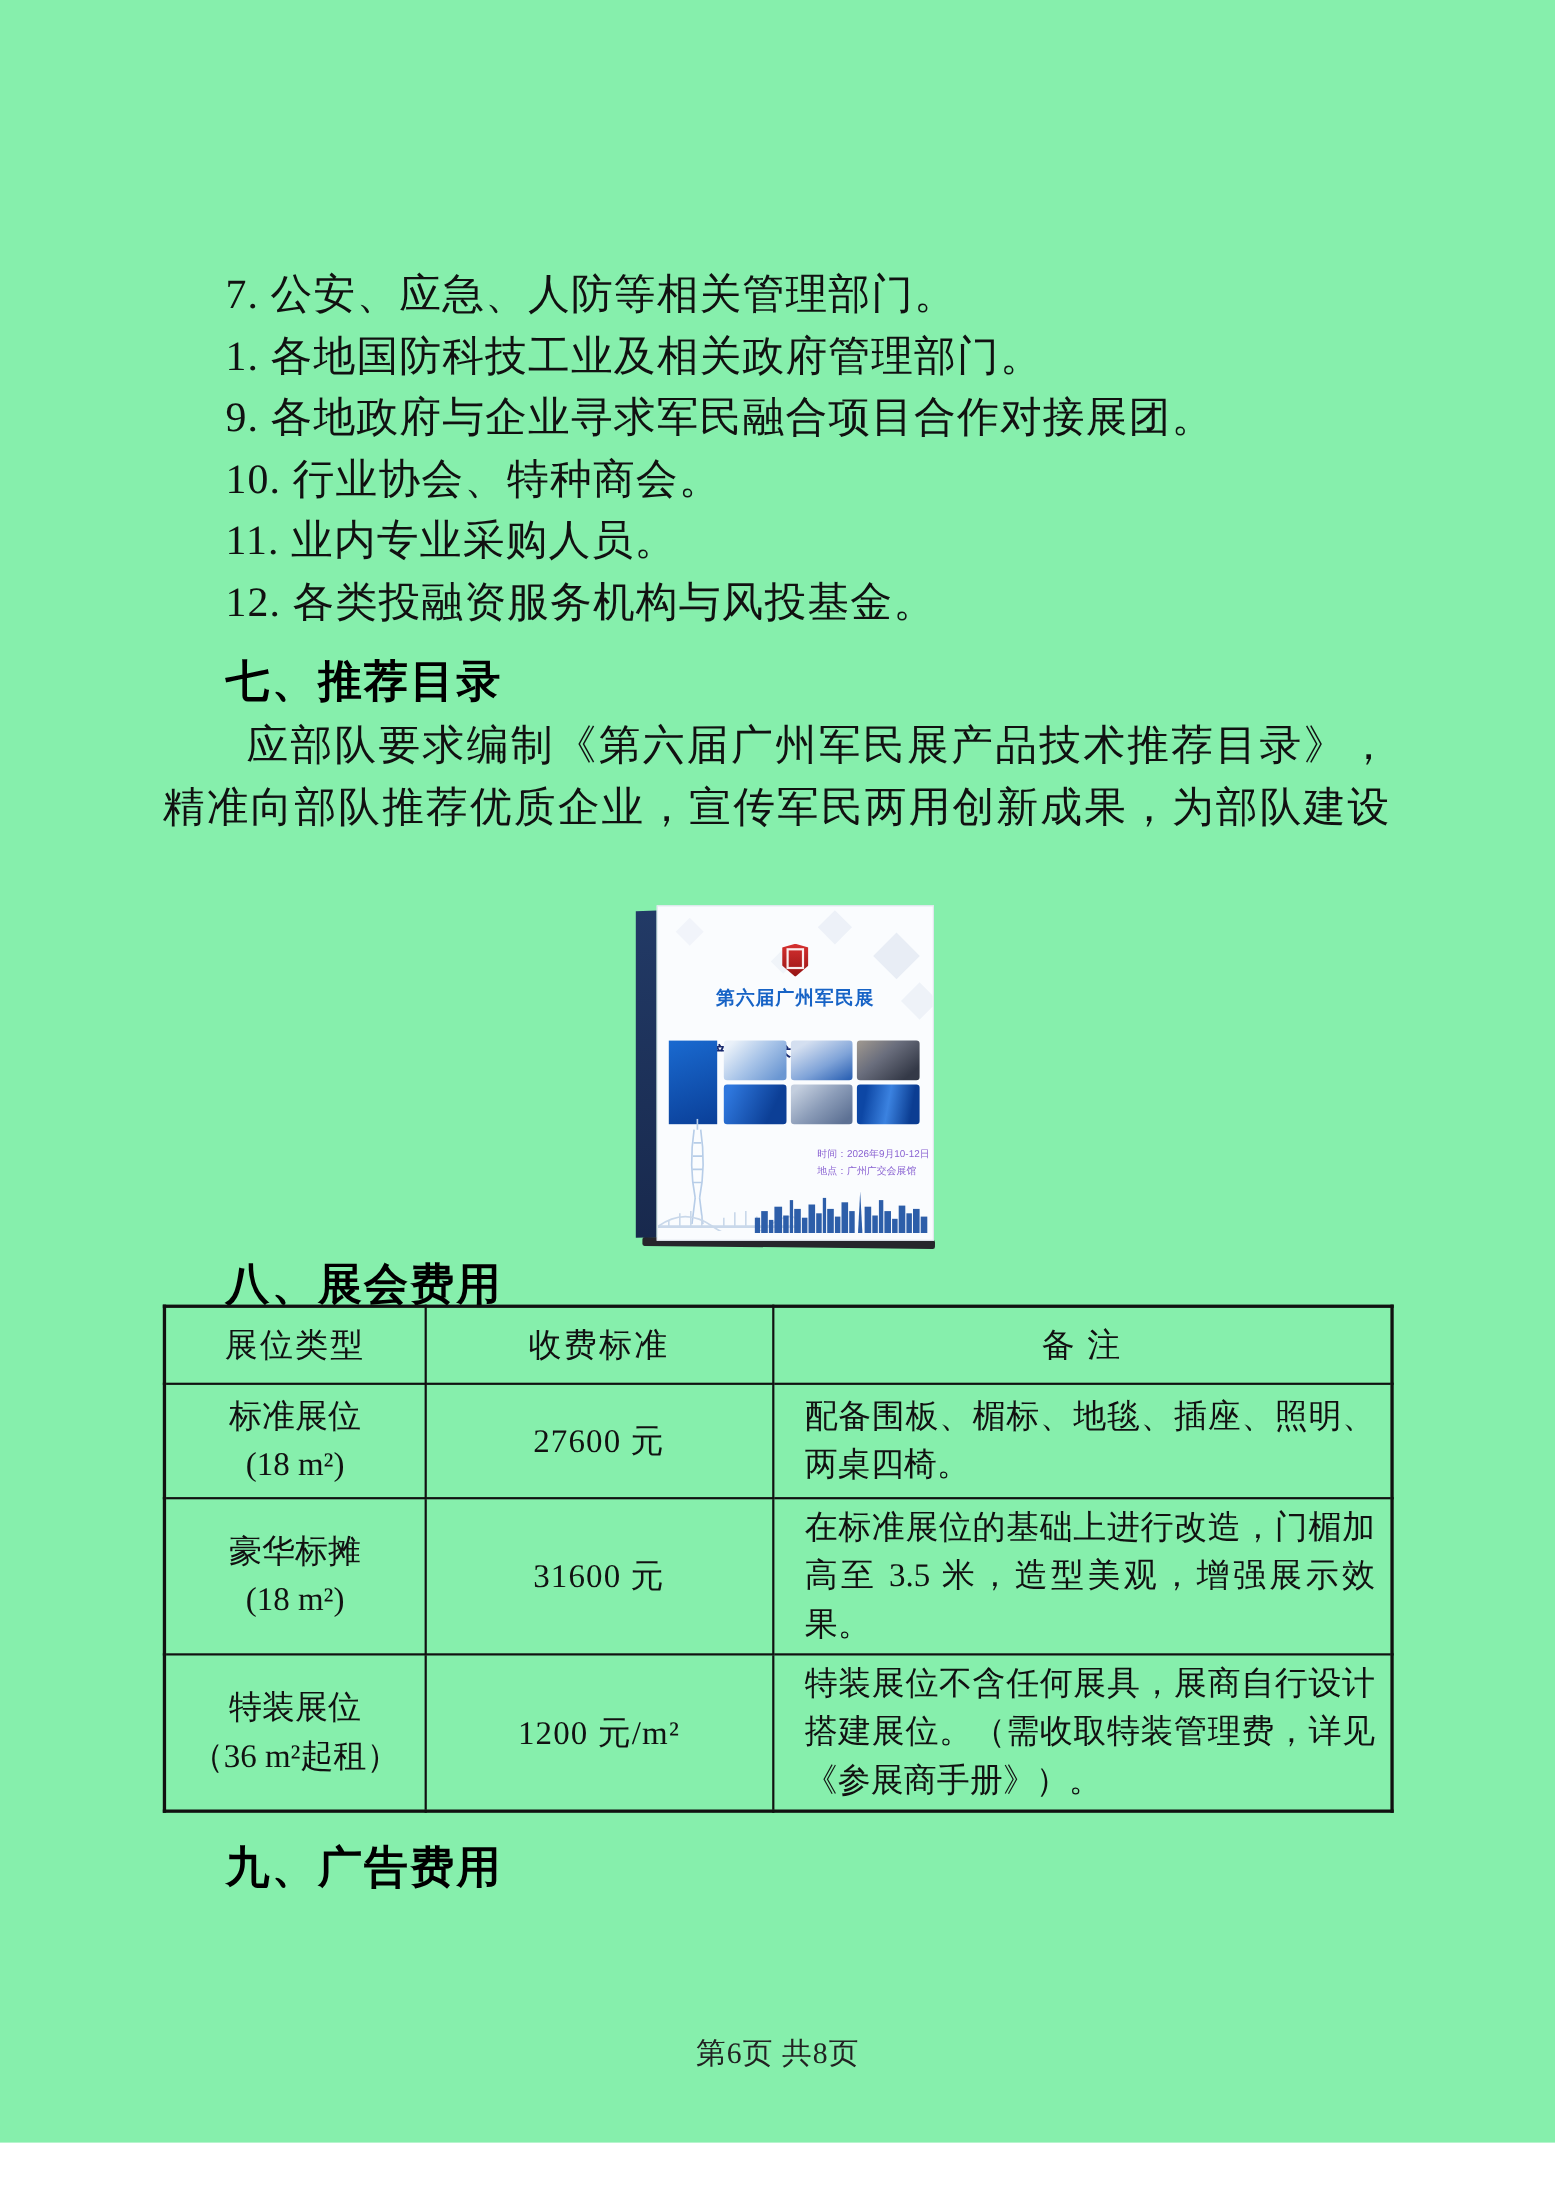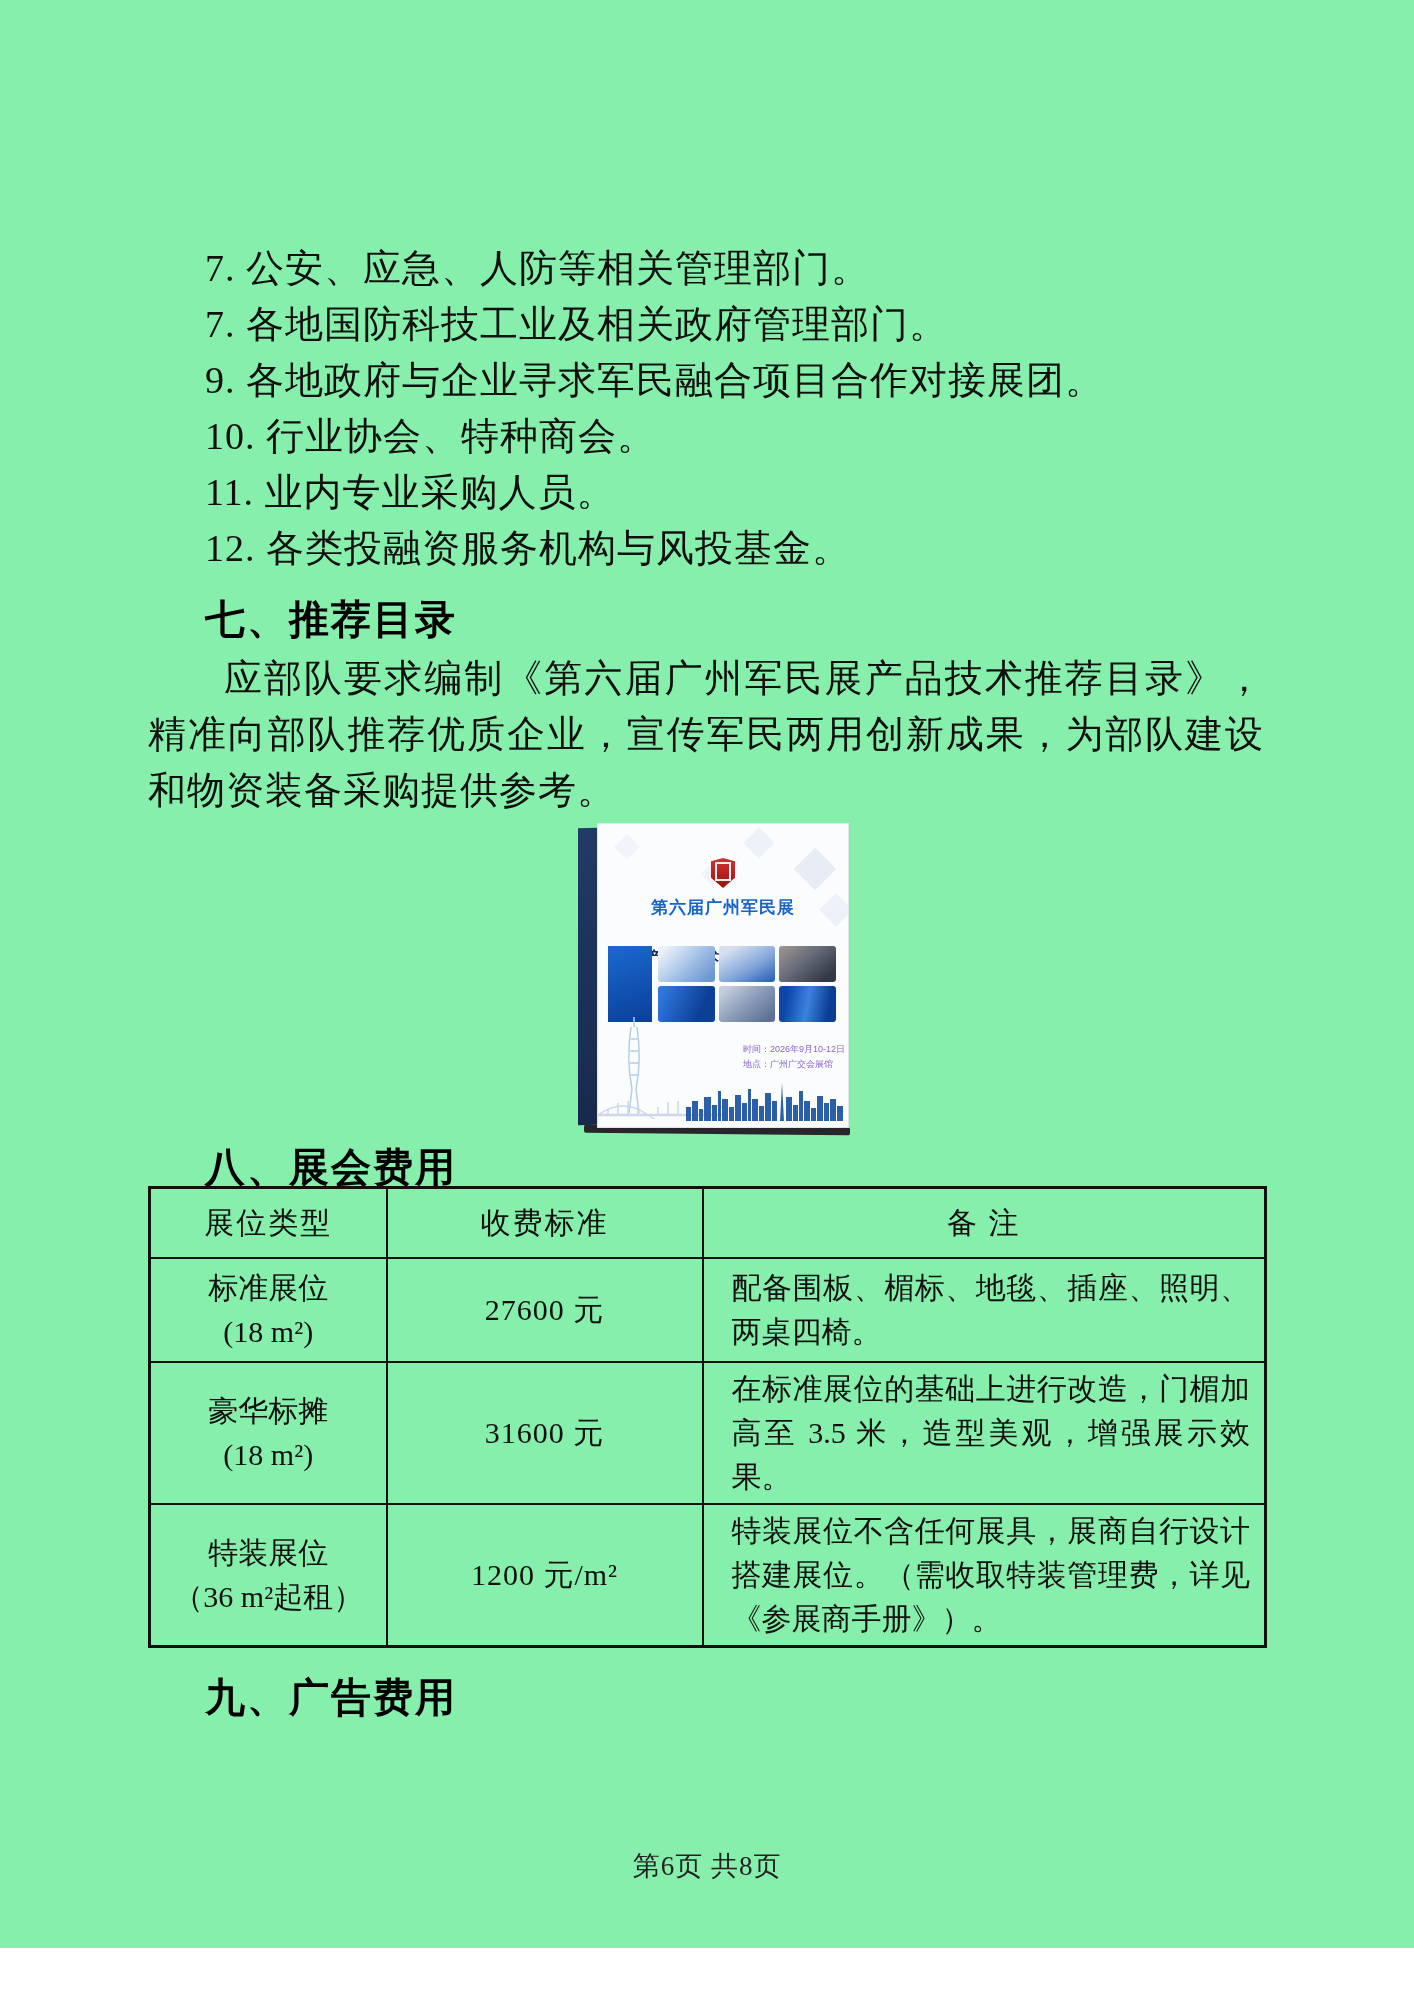--- a/index.html
+++ b/index.html
@@ -88,33 +88,32 @@
             font-size:27px; color:#222; letter-spacing:1px; }
 </style>
 </head>
 <body>
 
 <div class="page">
   <div class="content">
 
     <div class="aud-list">
       <div class="aud-item">7. 公安、应急、人防等相关管理部门。</div>
-      <div class="aud-item">7. 各地国防科技工业及相关政府管理部门。</div>
+      <div class="aud-item">1. 各地国防科技工业及相关政府管理部门。</div>
       <div class="aud-item">9. 各地政府与企业寻求军民融合项目合作对接展团。</div>
       <div class="aud-item">10. 行业协会、特种商会。</div>
       <div class="aud-item">11. 业内专业采购人员。</div>
       <div class="aud-item">12. 各类投融资服务机构与风投基金。</div>
     </div>
 
     <h2 class="h sec7">七、推荐目录</h2>
 
     <div class="para">
       <div class="pline indent fill">应部队要求编制《第六届广州军民展产品技术推荐目录》，</div>
       <div class="pline fill">精准向部队推荐优质企业，宣传军民两用创新成果，为部队建设</div>
-      <div class="pline">和物资装备采购提供参考。</div>
     </div>
 
     <div class="book">
       <div class="book-shadow"></div>
       <div class="book-spine"></div>
       <div class="book-cover">
         <div class="dm dm1"></div>
         <div class="dm dm2"></div>
         <div class="dm dm3"></div>
         <div class="dm dm4"></div>

